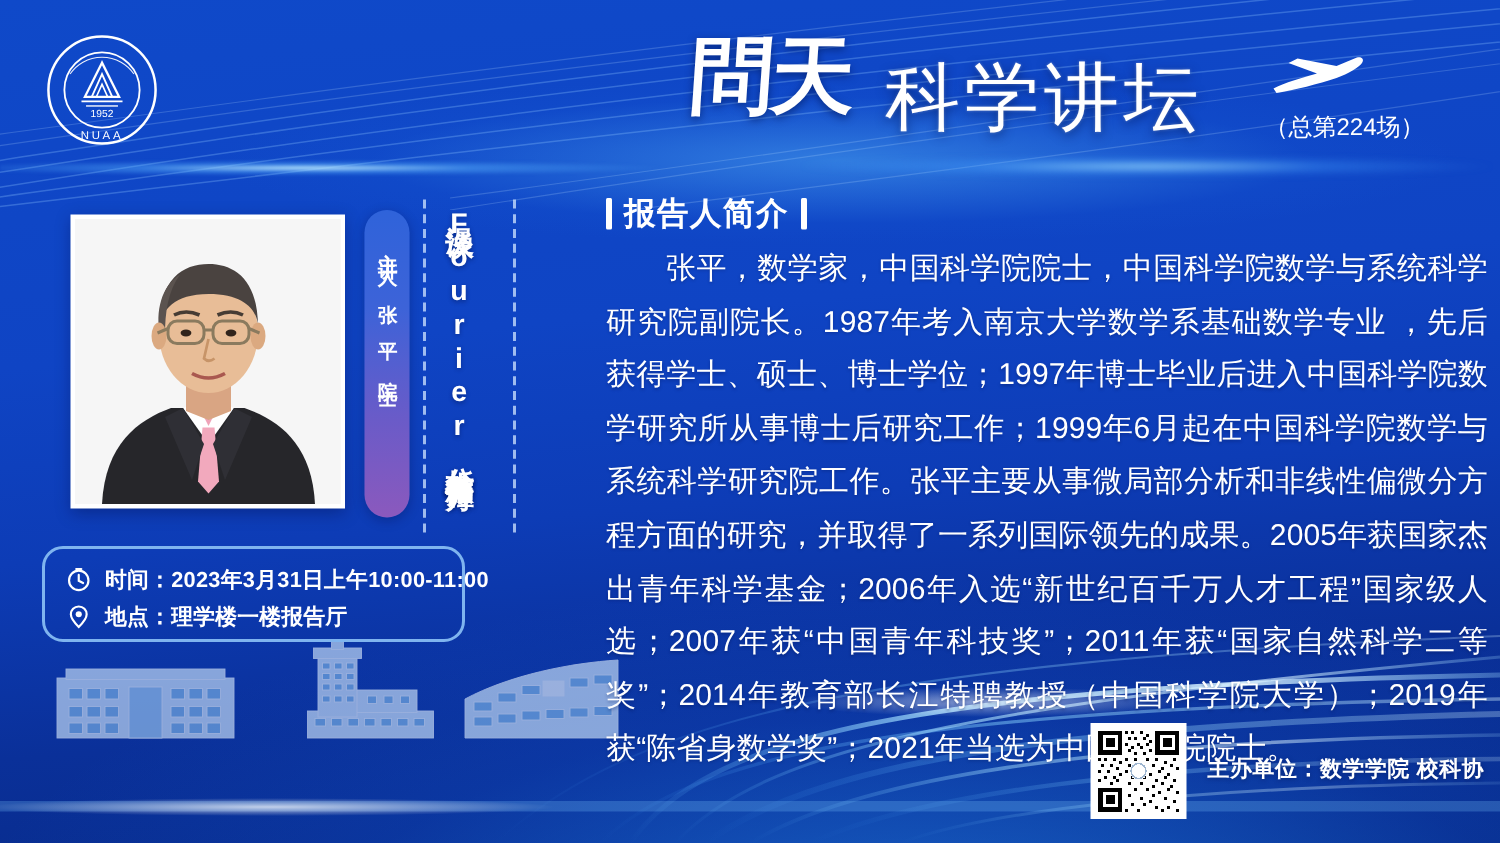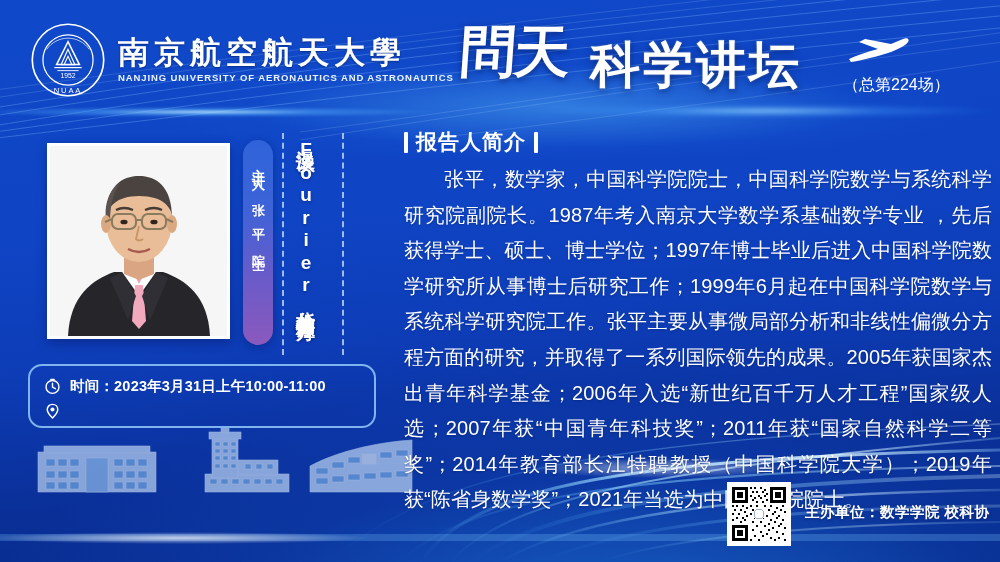--- a/index.html
+++ b/index.html
@@ -53,21 +53,21 @@
     position:absolute;left:5px;top:6px;
     font-family:"Liberation Serif","DejaVu Serif",serif;
     font-size:56px;font-weight:700;color:#ffffff;letter-spacing:-2px;
     line-height:1;
     text-shadow:0 2px 6px rgba(0,25,90,.65);
     transform:skewX(-4deg);
   }
   .t-ke{
     position:absolute;left:135px;top:22px;
     font-family:"Liberation Sans","DejaVu Sans",sans-serif;
-    font-size:50px;font-weight:700;color:#ffffff;letter-spacing:3px;
+    font-size:50px;font-weight:400;color:#ffffff;letter-spacing:3px;
     line-height:1;
     text-shadow:0 2px 7px rgba(0,25,90,.7), 0 0 2px rgba(255,255,255,.4);
   }
   .plane{position:absolute;left:390px;top:15px;width:66px;height:34px;}
   .t-no{
     position:absolute;left:388px;top:57px;
     font-size:16px;font-weight:400;color:#ffffff;letter-spacing:0px;
     white-space:nowrap;
   }
 
@@ -101,21 +101,21 @@
   .talk-title{
     position:absolute;left:10px;top:3px;height:216px;
     writing-mode:vertical-rl;text-orientation:upright;
     font-family:"Liberation Sans","DejaVu Sans",sans-serif;
     font-size:19px;font-weight:700;color:#ffffff;letter-spacing:1.5px;
     line-height:1.45;
     text-shadow:0 1px 3px rgba(0,20,80,.45);
   }
 
   .info-box{
-    position:absolute;left:28px;top:364px;width:348px;height:64px;
+    position:absolute;left:28px;top:364px;width:282px;height:64px;
     border:2px solid #7fb4ef;border-radius:14px;box-sizing:border-box;
     padding:9px 14px;
   }
   .info-row{display:flex;align-items:center;gap:9px;height:23px;}
   .info-row + .info-row{margin-top:2px;}
   .info-ico{width:17px;height:17px;flex:none;}
   .info-txt{font-size:14.5px;font-weight:700;color:#ffffff;white-space:nowrap;letter-spacing:.2px;}
 
   
   .sec{position:absolute;left:404px;width:588px;}
@@ -284,24 +284,20 @@
       <path d="M50,36 L41,56 L59,56 Z" fill="none" stroke="#ffffff" stroke-width="1.6"></path>
       <path d="M50,45 L45,56 L55,56 Z" fill="none" stroke="#ffffff" stroke-width="1.4"></path>
       <path d="M32,60 L68,60" stroke="#ffffff" stroke-width="1.6"></path>
       <path d="M36,64 L64,64" stroke="#ffffff" stroke-width="1.2"></path>
       <text x="50" y="74" text-anchor="middle" font-size="9" fill="#ffffff" font-family="'Liberation Sans',sans-serif">1952</text>
       <text x="50" y="93" text-anchor="middle" font-size="10" letter-spacing="2.4" fill="#ffffff" font-family="'Liberation Sans',sans-serif">NUAA</text>
       <g stroke="#ffffff" stroke-width="1" fill="none" opacity=".9">
         <path d="M22,36 a34,34 0 0,1 56,0"></path>
       </g>
     </svg>
-    <div class="uni-names">
-      <div class="uni-cn">南京航空航天大學</div>
-      <div class="uni-en">NANJING UNIVERSITY OF AERONAUTICS AND ASTRONAUTICS</div>
-    </div>
   </div>
 
   <div class="title-block">
     <div class="t-wen">問天</div>
     <div class="t-ke">科学讲坛</div>
     <svg class="plane" viewBox="0 0 66 34">
       <path d="M4,26 C12,22 22,19 33,16 L14,9 L20,6 L46,11 L58,6 C62,4 65,6 63,9 C61,12 54,16 46,19 C34,23 18,27 6,29 Z" fill="#ffffff"></path>
     </svg>
     <div class="t-no">（总第224场）</div>
   </div>
@@ -369,20 +365,21 @@
         <path d="M10,6.2 L10,10.8 L13.4,12.6" stroke="#ffffff" stroke-width="1.7" fill="none" stroke-linecap="round"></path>
         <path d="M8,1.6 L12,1.6" stroke="#ffffff" stroke-width="1.7" stroke-linecap="round"></path>
       </svg>
       <div class="info-txt">时间：2023年3月31日上午10:00-11:00</div>
     </div>
     <div class="info-row">
       <svg class="info-ico" viewBox="0 0 20 20">
         <path d="M10,1.6 C6.4,1.6 3.8,4.3 3.8,7.7 C3.8,11.6 10,17.6 10,17.6 C10,17.6 16.2,11.6 16.2,7.7 C16.2,4.3 13.6,1.6 10,1.6 Z" fill="none" stroke="#ffffff" stroke-width="1.7"></path>
         <circle cx="10" cy="7.6" r="2.4" fill="#ffffff"></circle>
       </svg>
+      <div class="info-txt">地点：理学楼一楼报告厅</div>
     </div>
   </div>
 
   <div class="sec" id="sec-speaker">
     <div class="sec-h">
       <i class="bar"></i>
       <span class="sec-h-txt">报告人简介</span>
       <i class="bar"></i>
     </div>
     <div class="sec-p">张平，数学家，中国科学院院士，中国科学院数学与系统科学研究院副院长。1987年考入南京大学数学系基础数学专业 ，先后获得学士、硕士、博士学位；1997年博士毕业后进入中国科学院数学研究所从事博士后研究工作；1999年6月起在中国科学院数学与系统科学研究院工作。张平主要从事微局部分析和非线性偏微分方程方面的研究，并取得了一系列国际领先的成果。2005年获国家杰出青年科学基金；2006年入选“新世纪百千万人才工程”国家级人选；2007年获“中国青年科技奖”；2011年获“国家自然科学二等奖”；2014年教育部长江特聘教授（中国科学院大学）；2019年获“陈省身数学奖”；2021年当选为中国科学院院士。</div>

